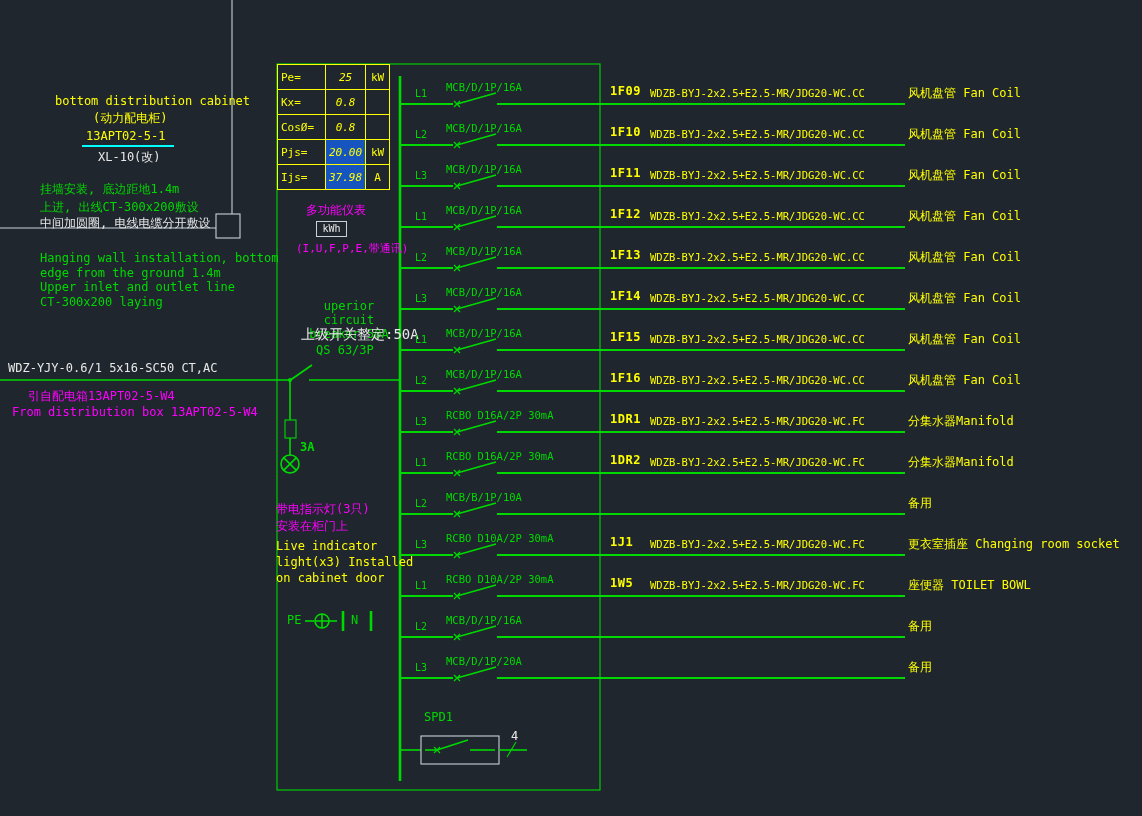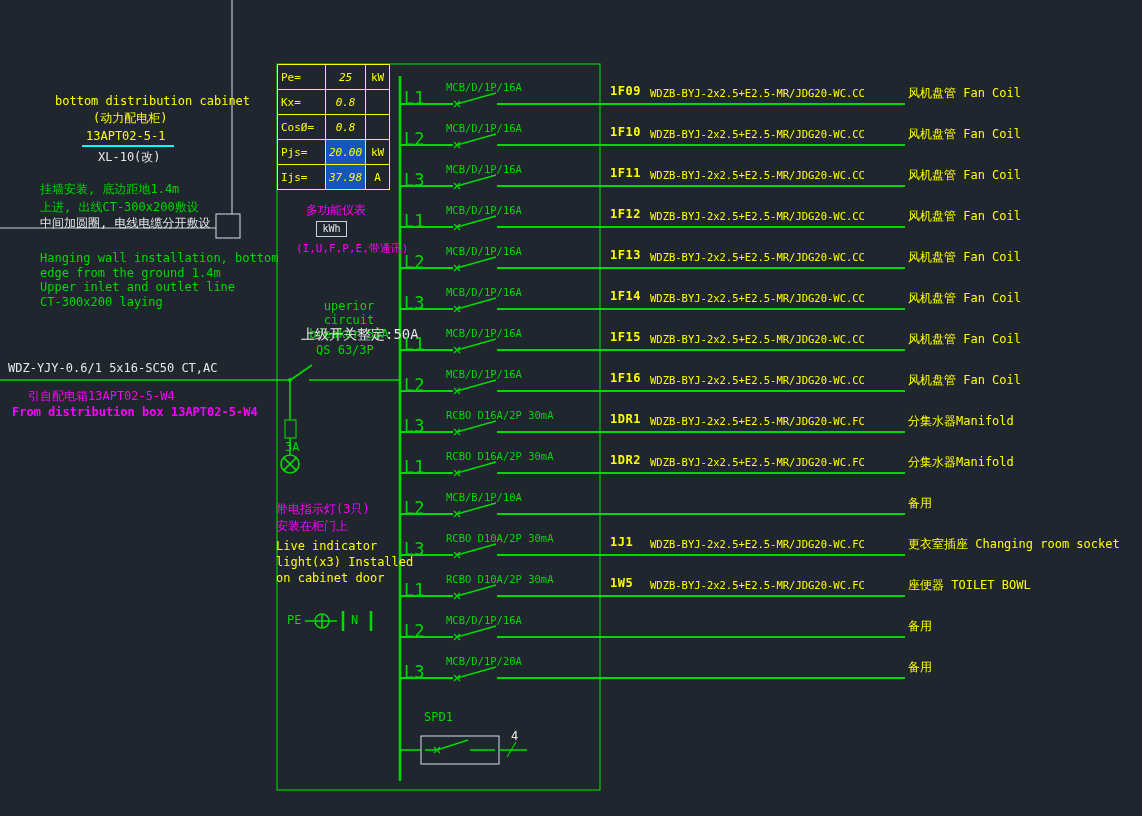--- a/index.html
+++ b/index.html
@@ -39,21 +39,21 @@
   .meter-box {
     position: absolute; left: 316px; top: 221px; width: 31px; height: 16px;
     border: 1px solid #c9d1d9; color: #e8e8e8; font-size: 10px; text-align: center; line-height: 13px;
   }
 
   
   .circuit-row { position: absolute; left: 400px; width: 712px; height: 26px; }
   .circuit-row .wire { position: absolute; top: 21px; height: 2px; background: #00d900; }
   .circuit-row .seg1 { left: 0; width: 53px; }
   .circuit-row .seg2 { left: 97px; width: 408px; }
-  .circuit-row .phase   { position: absolute; left: 4px;  top: 6px;  font-size: 17px;  color: #00d900; }
+  .circuit-row .phase   { position: absolute; left: 15px;  top: 6px;  font-size: 10px;  color: #00d900; }
   .circuit-row .breaker { position: absolute; left: 46px;  top: -1px; font-size: 10.5px; color: #00d900; white-space: nowrap; }
   .circuit-row .breaker-sym { position: absolute; left: 51px; top: 0; }
   .circuit-row .cid   { position: absolute; left: 210px; top: 2px; font-size: 12px;   color: #ffff00; font-weight: bold; letter-spacing: .5px; white-space: nowrap; }
   .circuit-row .cable { position: absolute; left: 250px; top: 5px; font-size: 10.5px; color: #ffff00; white-space: nowrap; }
   .circuit-row .load  { position: absolute; left: 508px; top: 3px; font-size: 12px;   color: #ffff00; white-space: nowrap; }
 </style>
 </head>
 <body>
 
 <div class="canvas">
@@ -123,21 +123,21 @@
   <div class="label green" style="left:40px; top:180px; line-height:18px;">挂墙安装, 底边距地1.4m
 上进, 出线CT-300x200敷设</div>
   <div class="label white" style="left:40px; top:216px;">中间加圆圈, 电线电缆分开敷设</div>
   <div class="label green" style="left:40px; top:251px; line-height:14.5px;">Hanging wall installation, bottom
 edge from the ground 1.4m
 Upper inlet and outlet line
 CT-300x200 laying</div>
 
   <div class="label white" style="left:8px;  top:361px;">WDZ-YJY-0.6/1 5x16-SC50 CT,AC</div>
   <div class="label magenta" style="left:28px; top:389px;">引自配电箱13APT02-5-W4</div>
-  <div class="label magenta" style="left:12px; top:405px;font-weight:bold;">From distribution box 13APT02-5-W4</div>
+  <div class="label magenta" style="left:12px; top:405px;">From distribution box 13APT02-5-W4</div>
 
   <table class="params">
     <tbody>
         <tr>
       <td class="lab">Pe=</td>
       <td class="val">25</td>
       <td class="unit">kW</td>
     </tr>
     <tr>
       <td class="lab">Kx=</td>
@@ -166,21 +166,21 @@
   <div class="meter-box">
     <span>kWh</span>
   </div>
   <div class="label magenta" style="left:296px; top:241px; font-size:11px;">(I,U,F,P,E,带通讯)</div>
 
   <div class="label green center" style="left:299px; top:299px; width:100px; line-height:14px;">uperior circuit
 breaker 50A</div>
   <div class="label white" style="left:301px; top:327px; font-size:14px;">上级开关整定:50A</div>
   <div class="label green" style="left:316px; top:343px;">QS 63/3P</div>
 
-  <div class="label green" style="left:285px; top:440px;">3A</div>
+  <div class="label green" style="left:300px; top:440px;font-weight:bold;">3A</div>
 
   <div class="label magenta" style="left:276px; top:501px; line-height:17px;">带电指示灯(3只)
 安装在柜门上</div>
   <div class="label yellow" style="left:276px; top:538px; line-height:16px;">Live indicator
 light(x3) Installed
 on cabinet door</div>
 
   <div class="label green" style="left:287px; top:613px;">PE</div>
   <div class="label green" style="left:351px; top:613px;">N</div>
 

